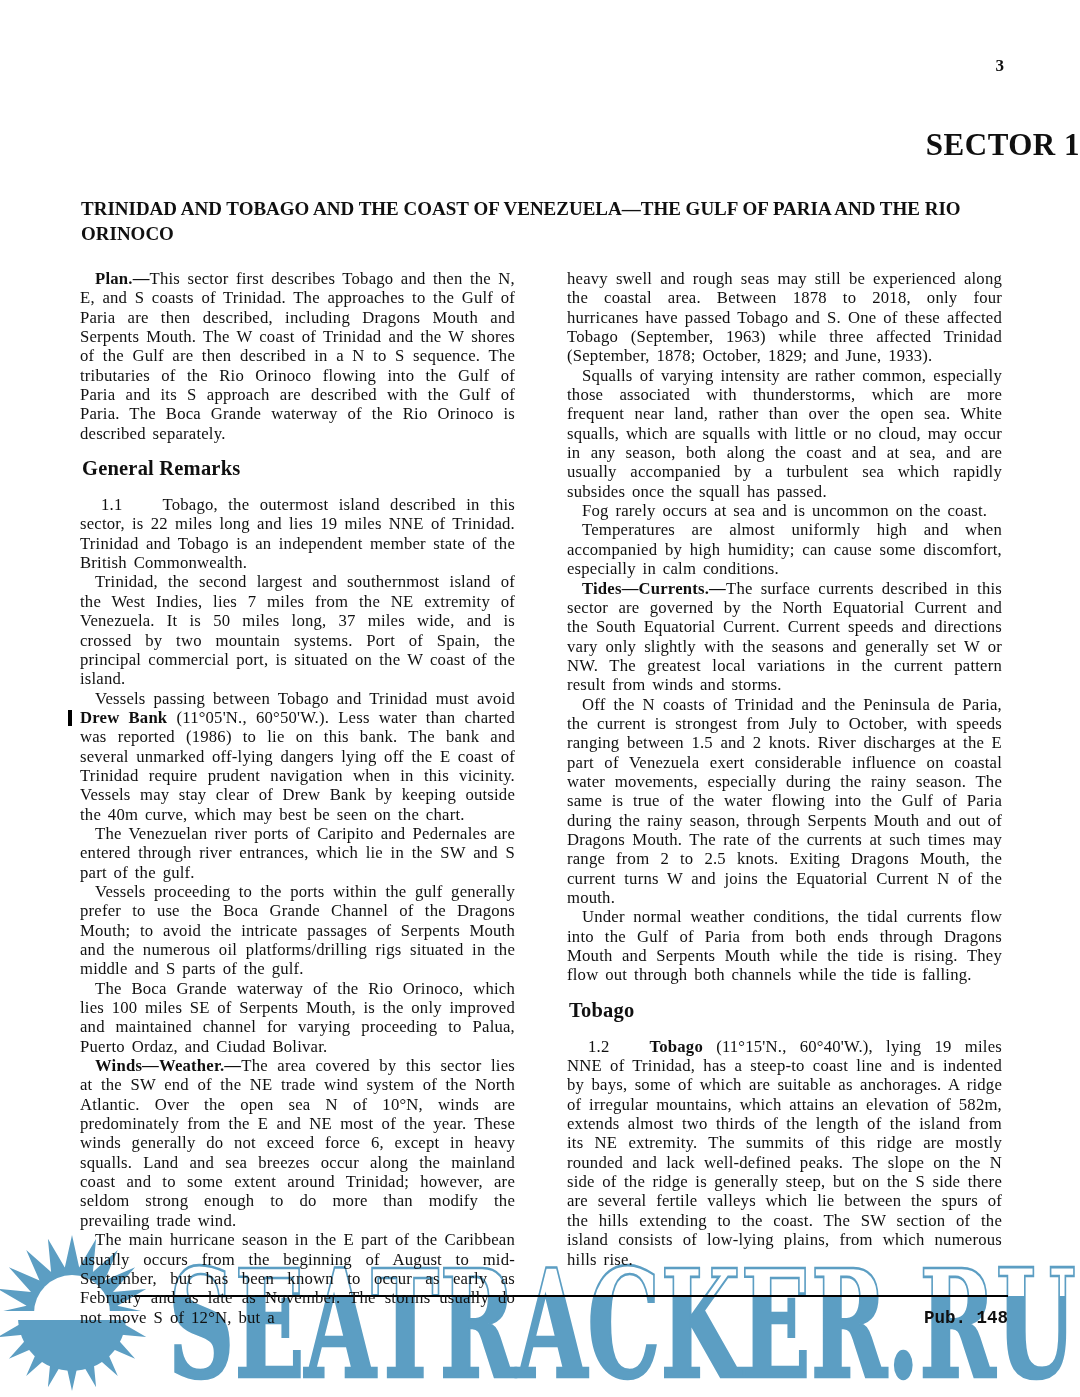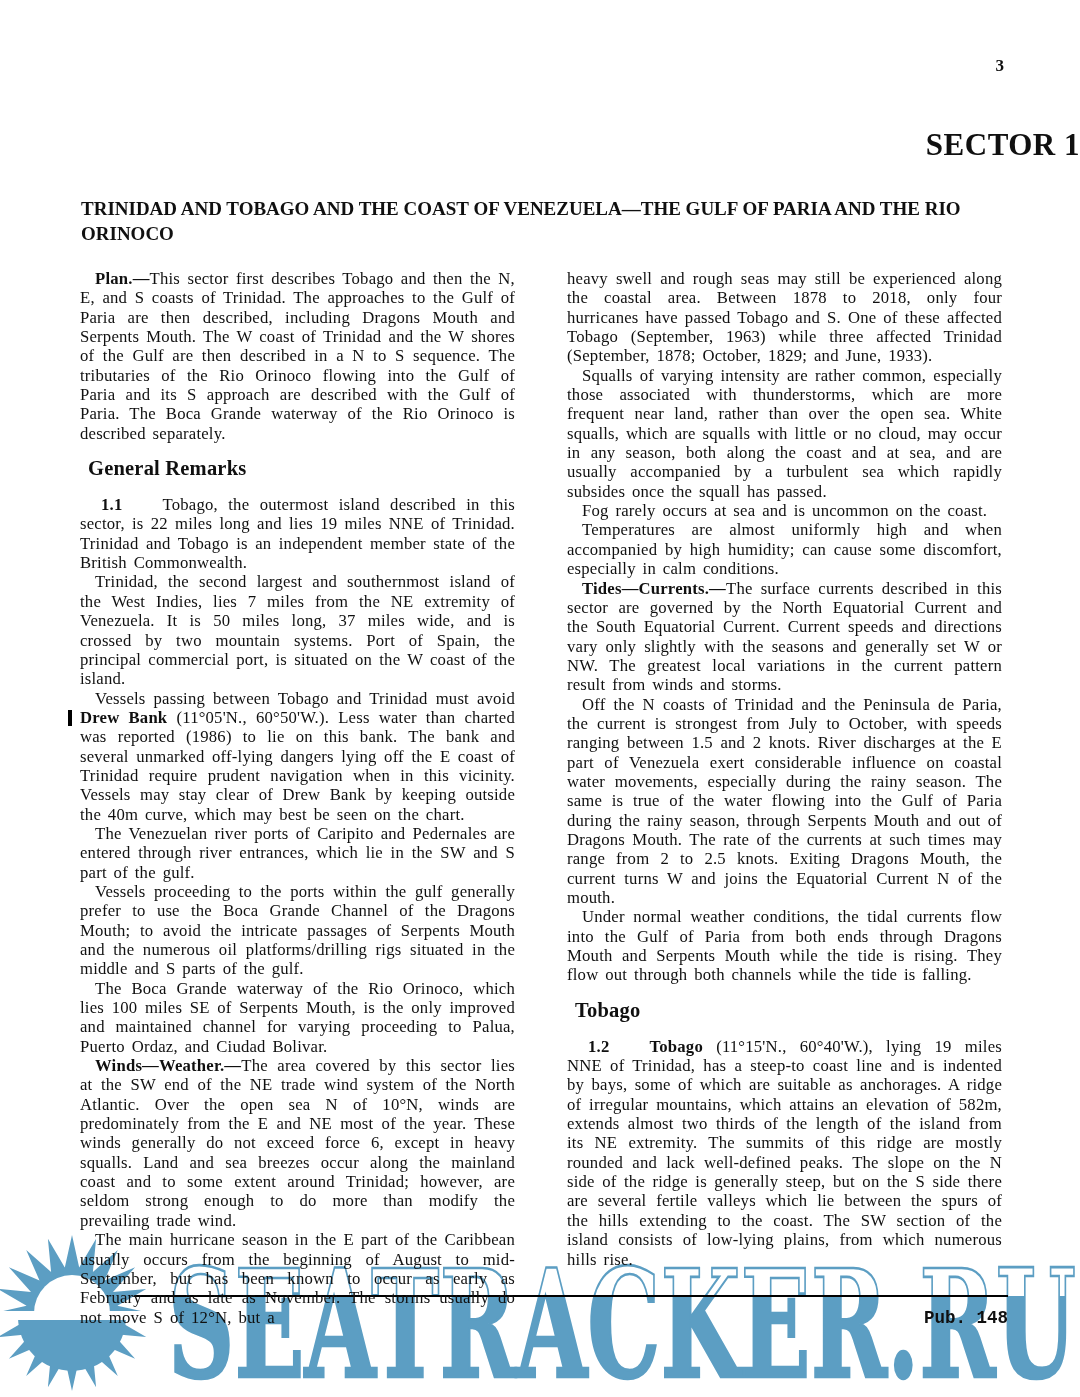--- a/index.html
+++ b/index.html
@@ -19,23 +19,23 @@
   h1.sector { margin:0; padding-top:127px; text-align:right;
               font-size:31px; font-weight:bold; letter-spacing:.5px; }
   .subtitle { margin:33px auto 0; max-width:918px; text-align:left;
               font-size:19px; font-weight:bold; line-height:25px; }
   
   .cols { position:absolute; left:80px; top:269px; width:922px; display:flex; gap:52px; }
   .col { width:445px; }
   .col p { margin:0; text-align:justify; font-size:16.7px; line-height:19.35px;
            text-indent:15px; word-spacing:2.5px; letter-spacing:.2px; position:relative; }
   .col p.noindent { text-indent:0; }
-  .col h2 { margin:14px 8px 15px; font-size:20.5px; font-weight:bold; letter-spacing:.2px; }
+  .col h2 { margin:14px 2px 15px; font-size:20.5px; font-weight:bold; letter-spacing:.2px; }
   .b { font-weight:bold; }
-  .n { font-weight:bold; margin-left:6px; margin-right:40px; }
+  .n { font-weight:normal; margin-left:6px; margin-right:40px; }
   .changebar { position:absolute; left:-12px; top:21px; width:4px; height:16px;
                background:#000; text-indent:0; }
   
   .pub { position:absolute; top:1308px; right:72px; font-size:17.5px; font-weight:bold;font-family:Liberation Mono, monospace; }
 </style>
 </head>
 <body>
 
 <div class="page">
 

